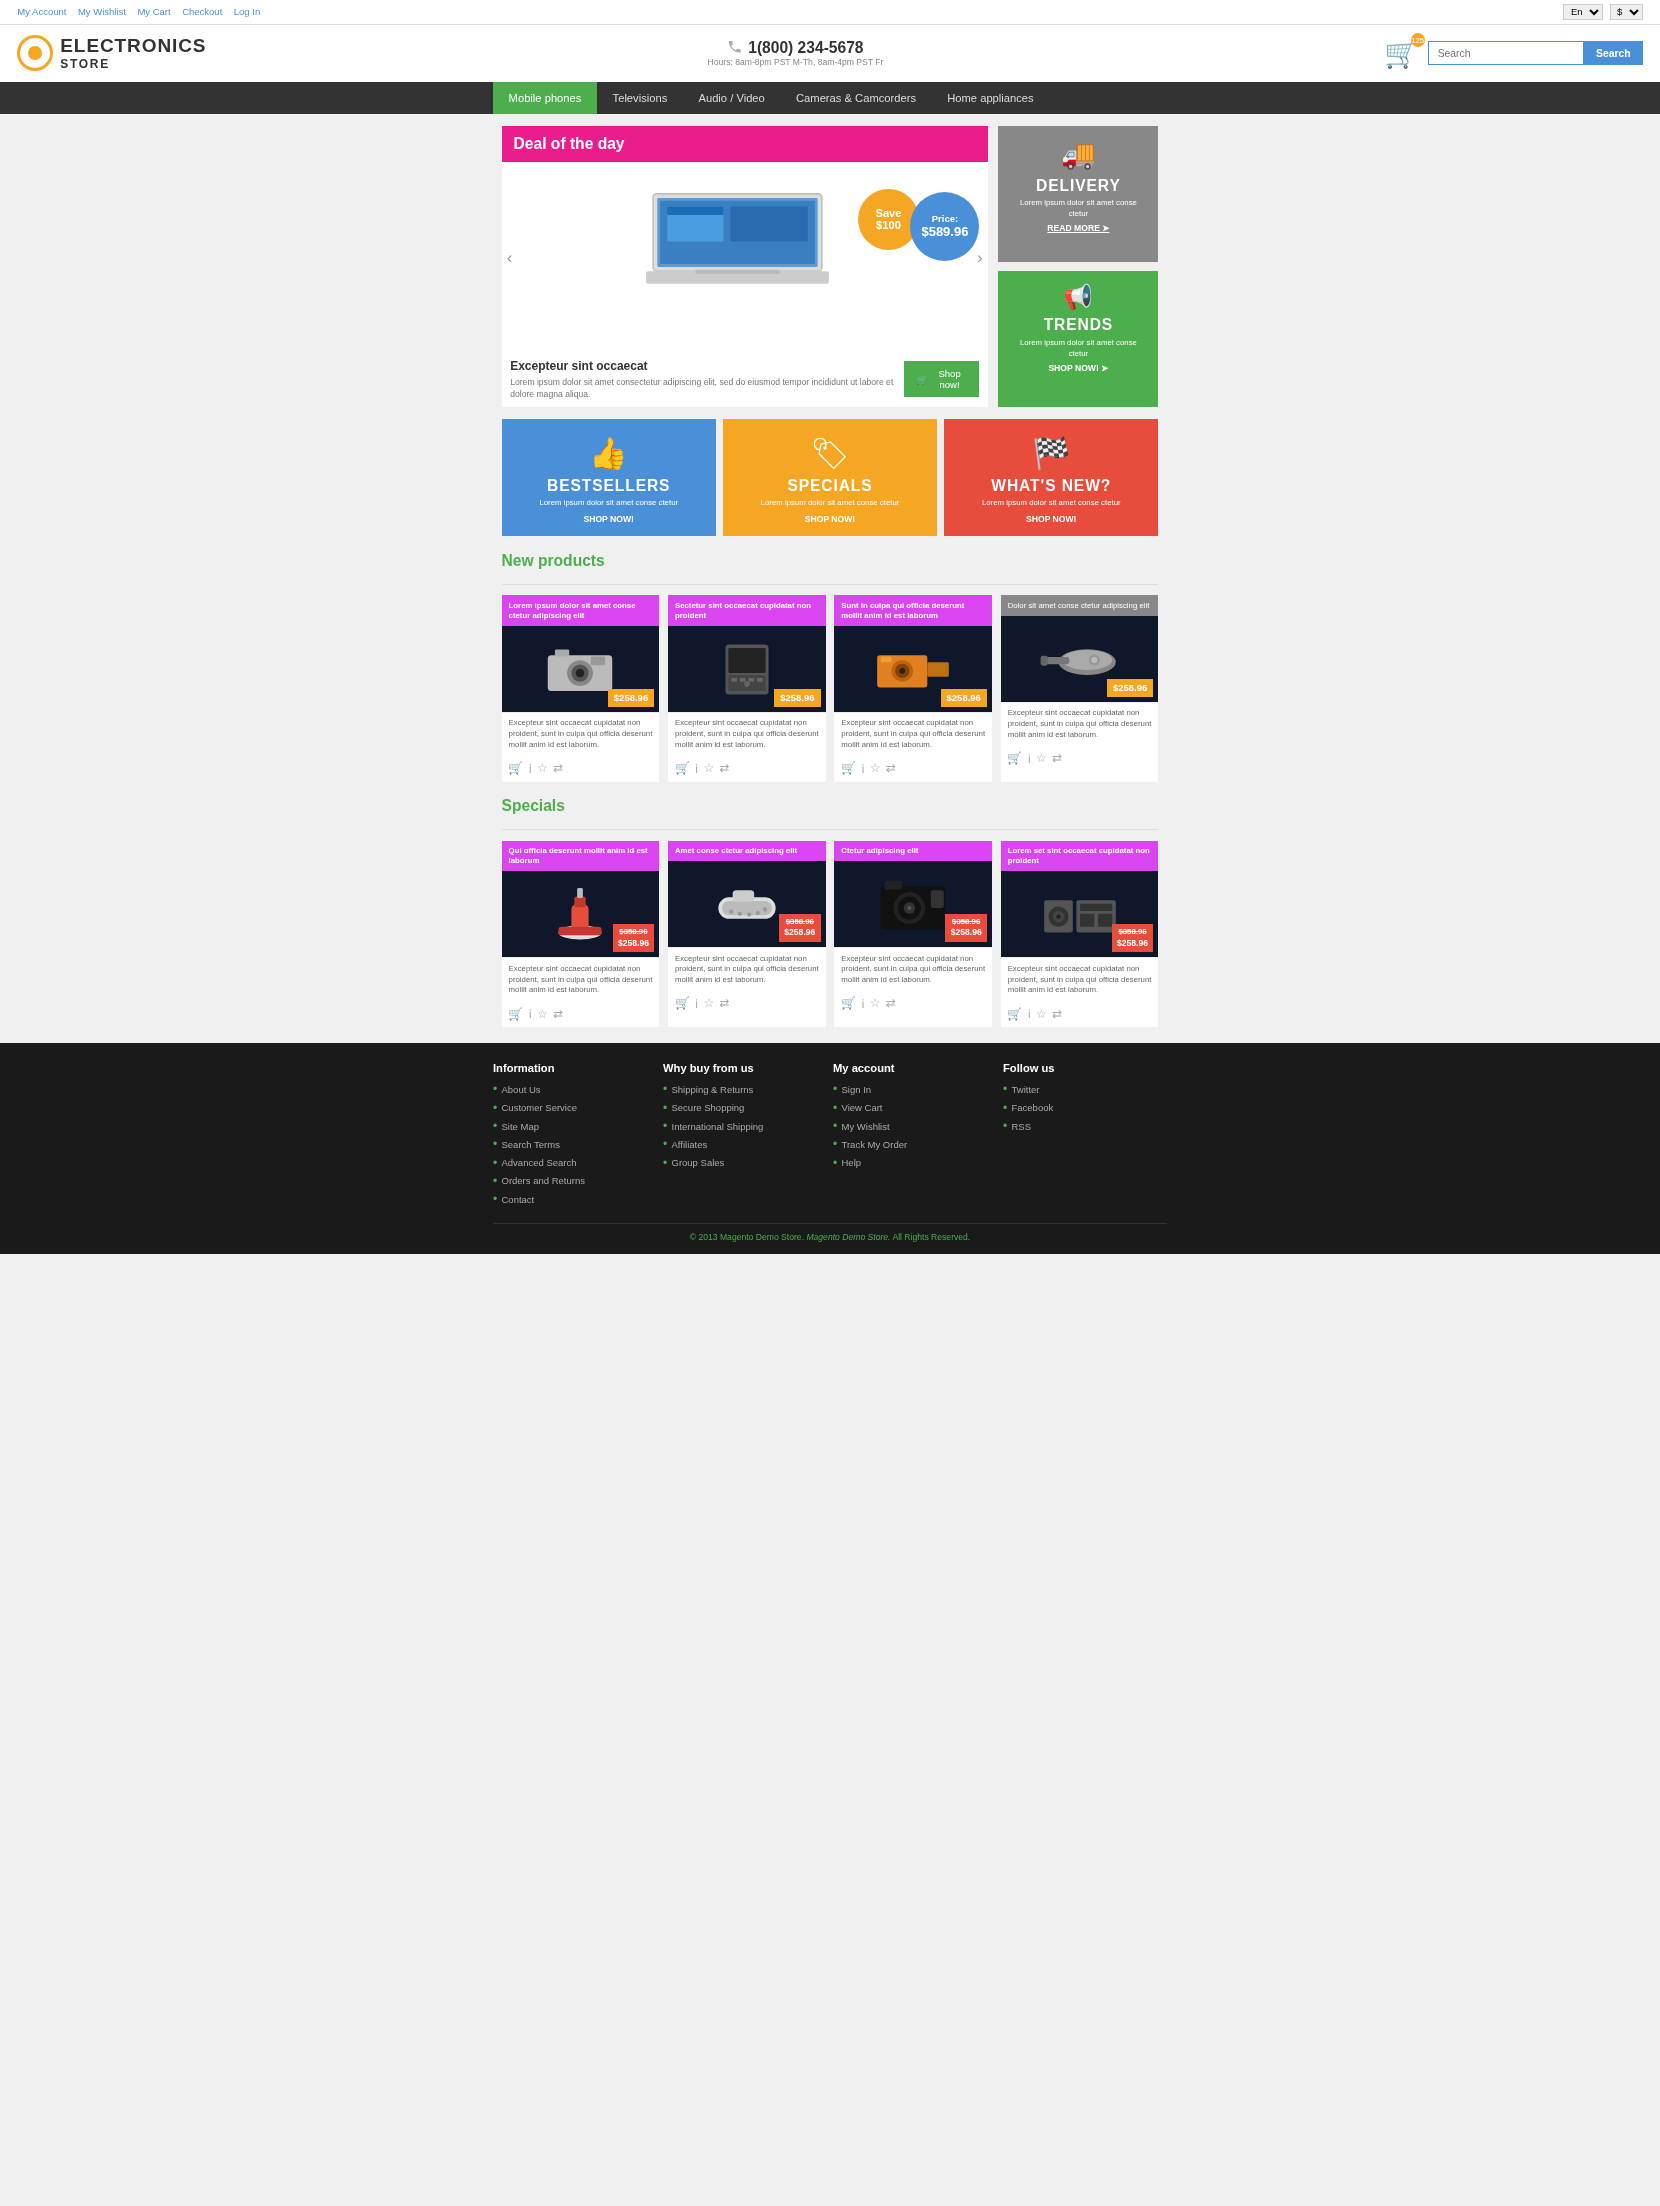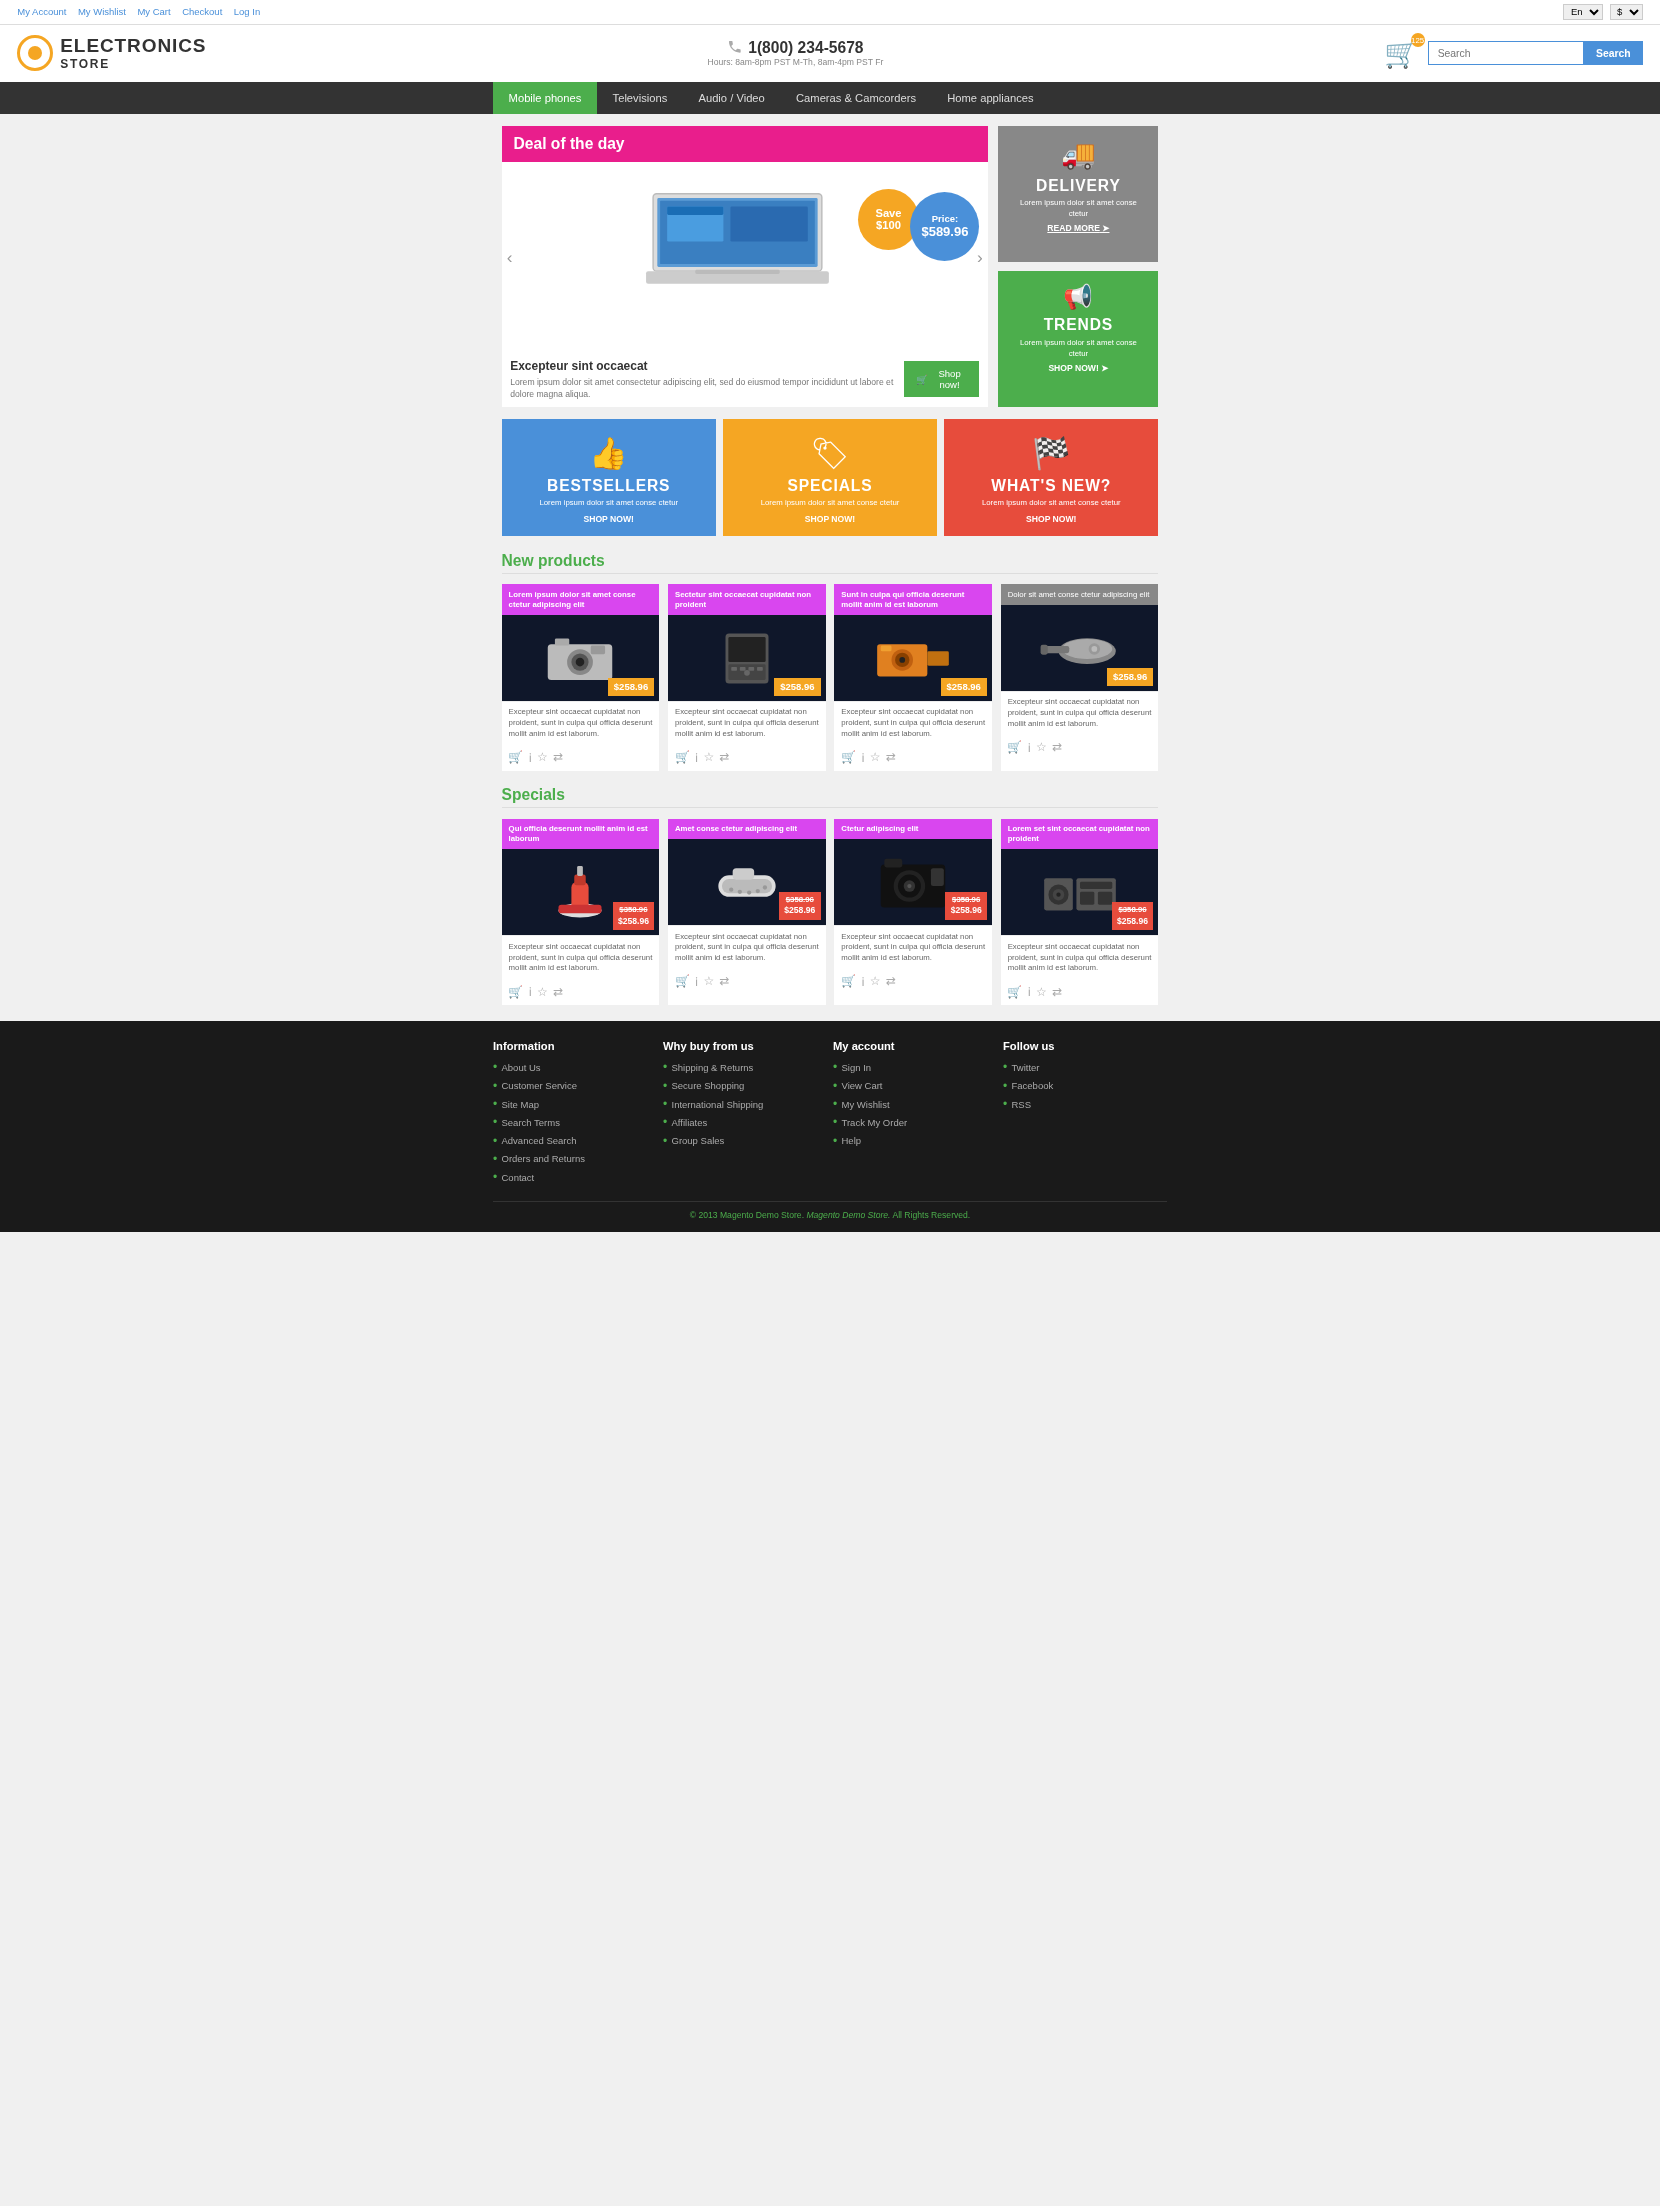--- a/index.html
+++ b/index.html
@@ -71,21 +71,21 @@
     .cat-box { flex: 1; padding: 15.6px 8.6px 12px; text-align: center; color: #fff; cursor: pointer; }
     .cat-box.blue { background: #4a90d9; }
     .cat-box.yellow { background: #f5a623; }
     .cat-box.red { background: #e74c3c; }
     .cat-icon { font-size: 31px; margin-bottom: 5.2px; }
     .cat-title { font-size: 15.6px; font-weight: 900; letter-spacing: 0.9px; margin-bottom: 3.5px; }
     .cat-desc { font-size: 7.8px; line-height: 1.4; margin-bottom: 5.2px; }
     .cat-shop { font-size: 8.6px; font-weight: 700; cursor: pointer; }
 
     
-    .section-title { color: #4cae4c; font-size: 15.6px; font-weight: 700; border-bottom: 1.7px solid #ddd; padding-bottom: 3px; margin-bottom: 10.4px; }
+    .section-title { color: #4cae4c; font-size: 15.6px; font-weight: 700; border-bottom: 1.7px solid #ddd; padding-bottom: 14px; margin-bottom: 10.4px; }
 
     
     .products-grid { display: flex; gap: 8.6px; margin-bottom: 12px; }
     .product-card { flex: 1; background: #fff; overflow: hidden; }
     .product-tag { padding: 5.2px 7px; font-size: 7.8px; color: #fff; line-height: 1.3; }
     .product-tag.blue { background: #d946ef; font-weight: bold; }
     .product-tag.gray { background: #888; }
     .product-img-wrap { position: relative; background: #0f172a; min-height: 86px; display: flex; align-items: center; justify-content: center; padding: 8.6px; }
     .product-price-badge { position: absolute; bottom: 5.2px; right: 5.2px; background: #f5a623; color: #fff; font-size: 9.5px; font-weight: 700; padding: 3.5px 6px; }
     .product-desc { font-size: 7.8px; color: #666; padding: 5.2px 7px; line-height: 1.4; border-top: 0.9px solid #eee; }

